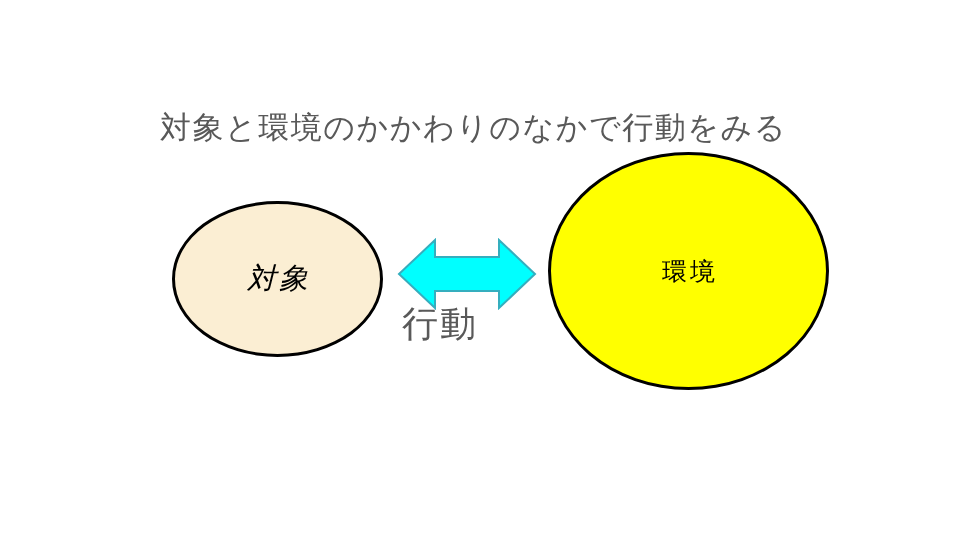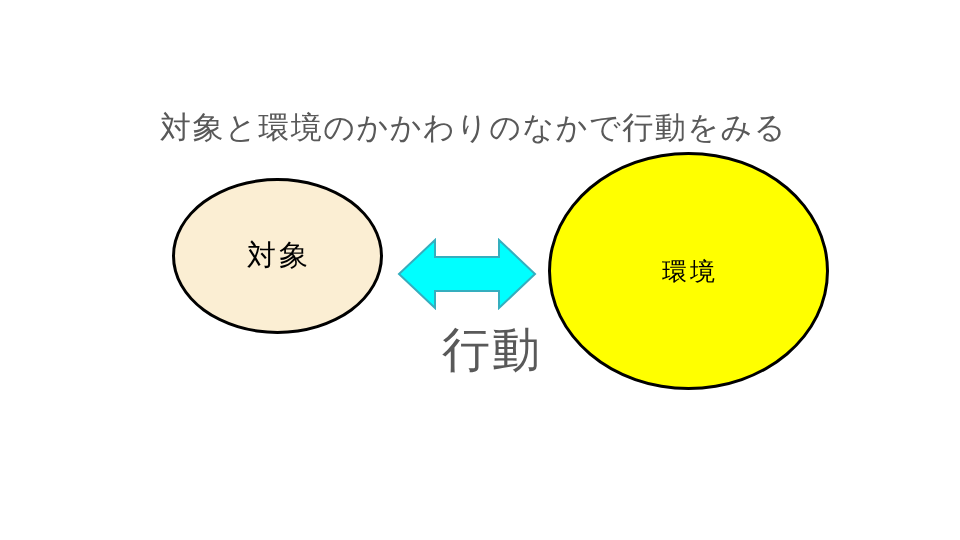--- a/index.html
+++ b/index.html
@@ -28,23 +28,24 @@
     position: absolute;
     border: 3.5px solid #000000;
     border-radius: 50%;
     display: flex;
     align-items: center;
     justify-content: center;
     box-sizing: border-box;
   }
   .ellipse-subject {
     left: 172px;
-    top: 178px;
+    top: 201px;
     width: 211px;
     height: 156px;
+    font-style: italic;
   }
   .ellipse-environment {
     left: 548px;
     top: 152px;
     width: 281px;
     height: 238px;
   }
   .ellipse-label {
     color: #000000;
     letter-spacing: 3px;
@@ -57,24 +58,24 @@
     position: absolute;
     left: 397px;
     top: 238px;
     width: 140px;
     height: 72px;
   }
   .arrow-wrap svg { display: block; width: 100%; height: 100%; }
   .arrow-label {
     position: absolute;
     left: 402px;
-    top: 318px;
+    top: 300px;
     width: 140px;
-    text-align: right;
-    font-size: 48px;
+    text-align: left;
+    font-size: 36px;
     letter-spacing: 2px;
     white-space: nowrap;
   }
 </style>
 </head>
 <body>
 
 <div class="slide">
 
   <div class="slide-title" style="color: rgb(89, 89, 89);">対象と環境のかかわりのなかで行動をみる</div>

